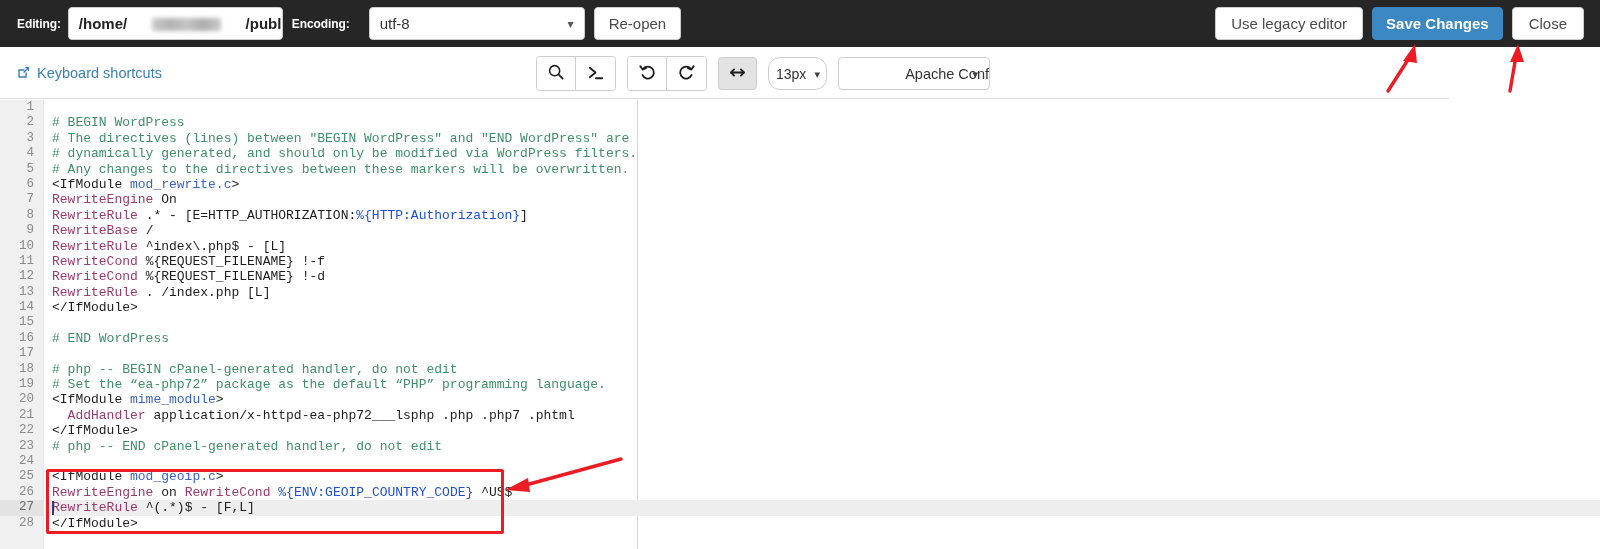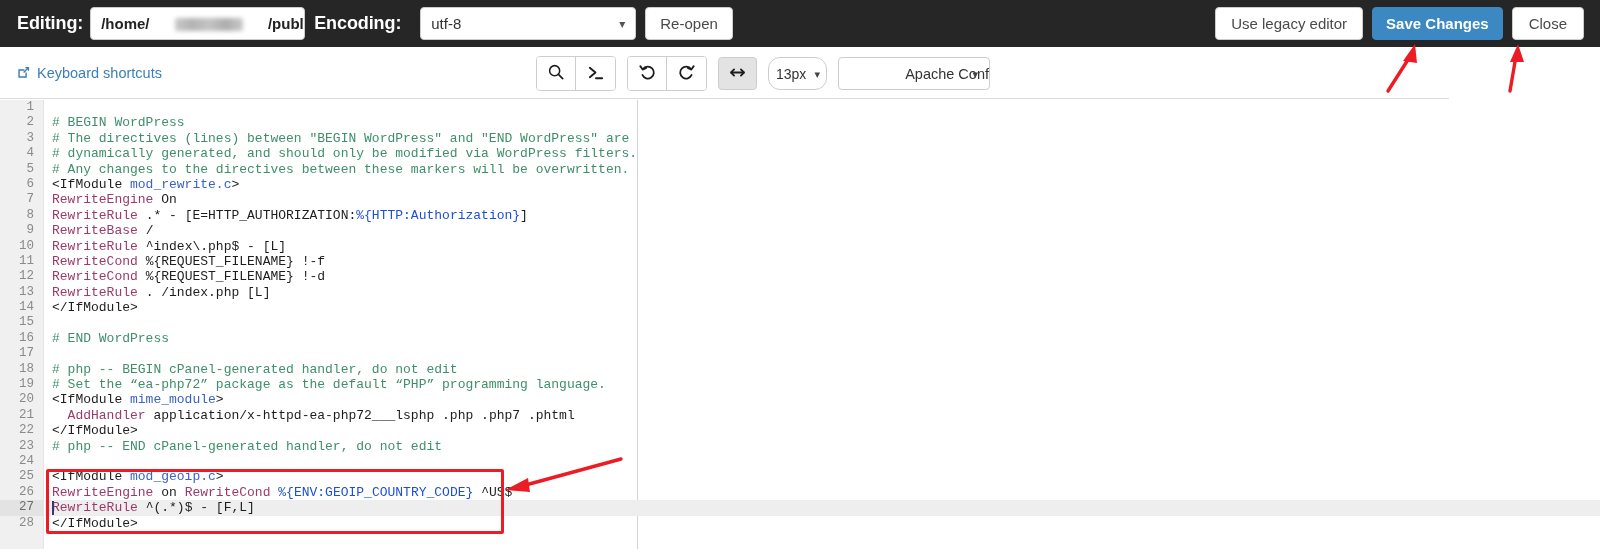--- a/index.html
+++ b/index.html
@@ -16,21 +16,21 @@
     position: absolute;
     top: 0; left: 0;
     width: 1600px; height: 47px;
     background: #262626;
     display: flex;
     align-items: center;
     padding: 0 8px;
   }
   .hdr-label {
     color: #ffffff;
-    font-size: 18px;
+    font-size: 12px;
     font-weight: bold;
     margin: 0 7px 0 9px;
     white-space: nowrap;
     letter-spacing: -0.1px;
   }
   #file-path-box {
     background: #ffffff;
     border: 1px solid #cccccc;
     border-radius: 4px;
     height: 33px;

